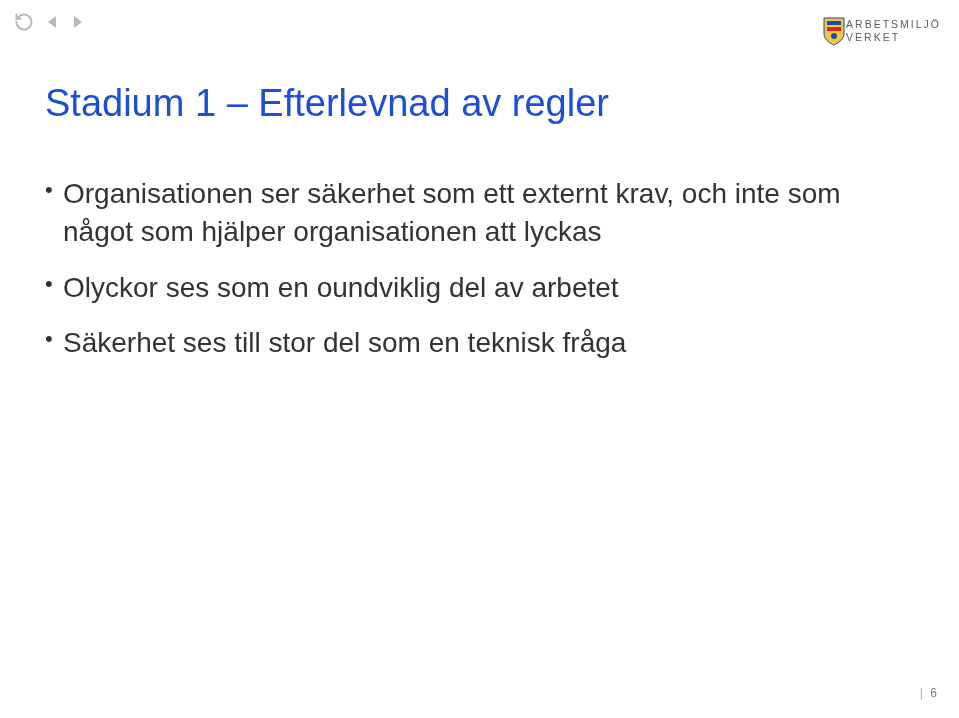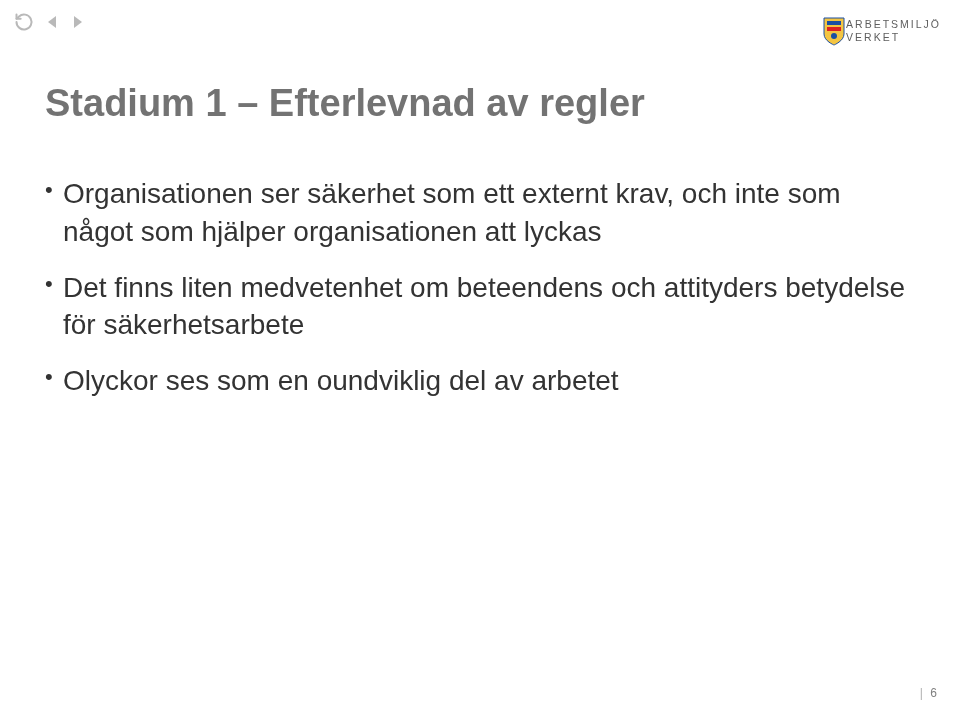--- a/index.html
+++ b/index.html
@@ -46,23 +46,23 @@
     line-height: 1.25;
     font-weight: 400;
   }
   .content {
     position: absolute;
     top: 82px;
     left: 45px;
     right: 45px;
   }
   .slide-title {
-    color: #737373;
+    color: #1d4ed8;
     font-size: 38px;
-    font-weight: 700;
+    font-weight: 400;
     margin-bottom: 50px;
   }
   .bullets {
     list-style: none;
     padding-left: 0;
   }
   .bullets li {
     color: #333333;
     font-size: 28px;
     line-height: 1.35;
@@ -124,21 +124,21 @@
   <span class="logo-text">
     <span>ARBETSMILJÖ</span>
     <span>VERKET</span>
   </span>
 </div>
 
 <div class="content">
   <h1 class="slide-title">Stadium 1 – Efterlevnad av regler</h1>
   <ul class="bullets">
     <li>Organisationen ser säkerhet som ett externt krav, och inte som något som hjälper organisationen att lyckas</li>
-    <li>Det finns liten medvetenhet om beteendens och attityders betydelse för säkerhetsarbete</li>
     <li>Olyckor ses som en oundviklig del av arbetet</li>
+    <li>Säkerhet ses till stor del som en teknisk fråga</li>
   </ul>
 </div>
 
 <div class="footer">
   <span class="sep">|</span>
   <span>6</span>
 </div>
 
 </body></html>

